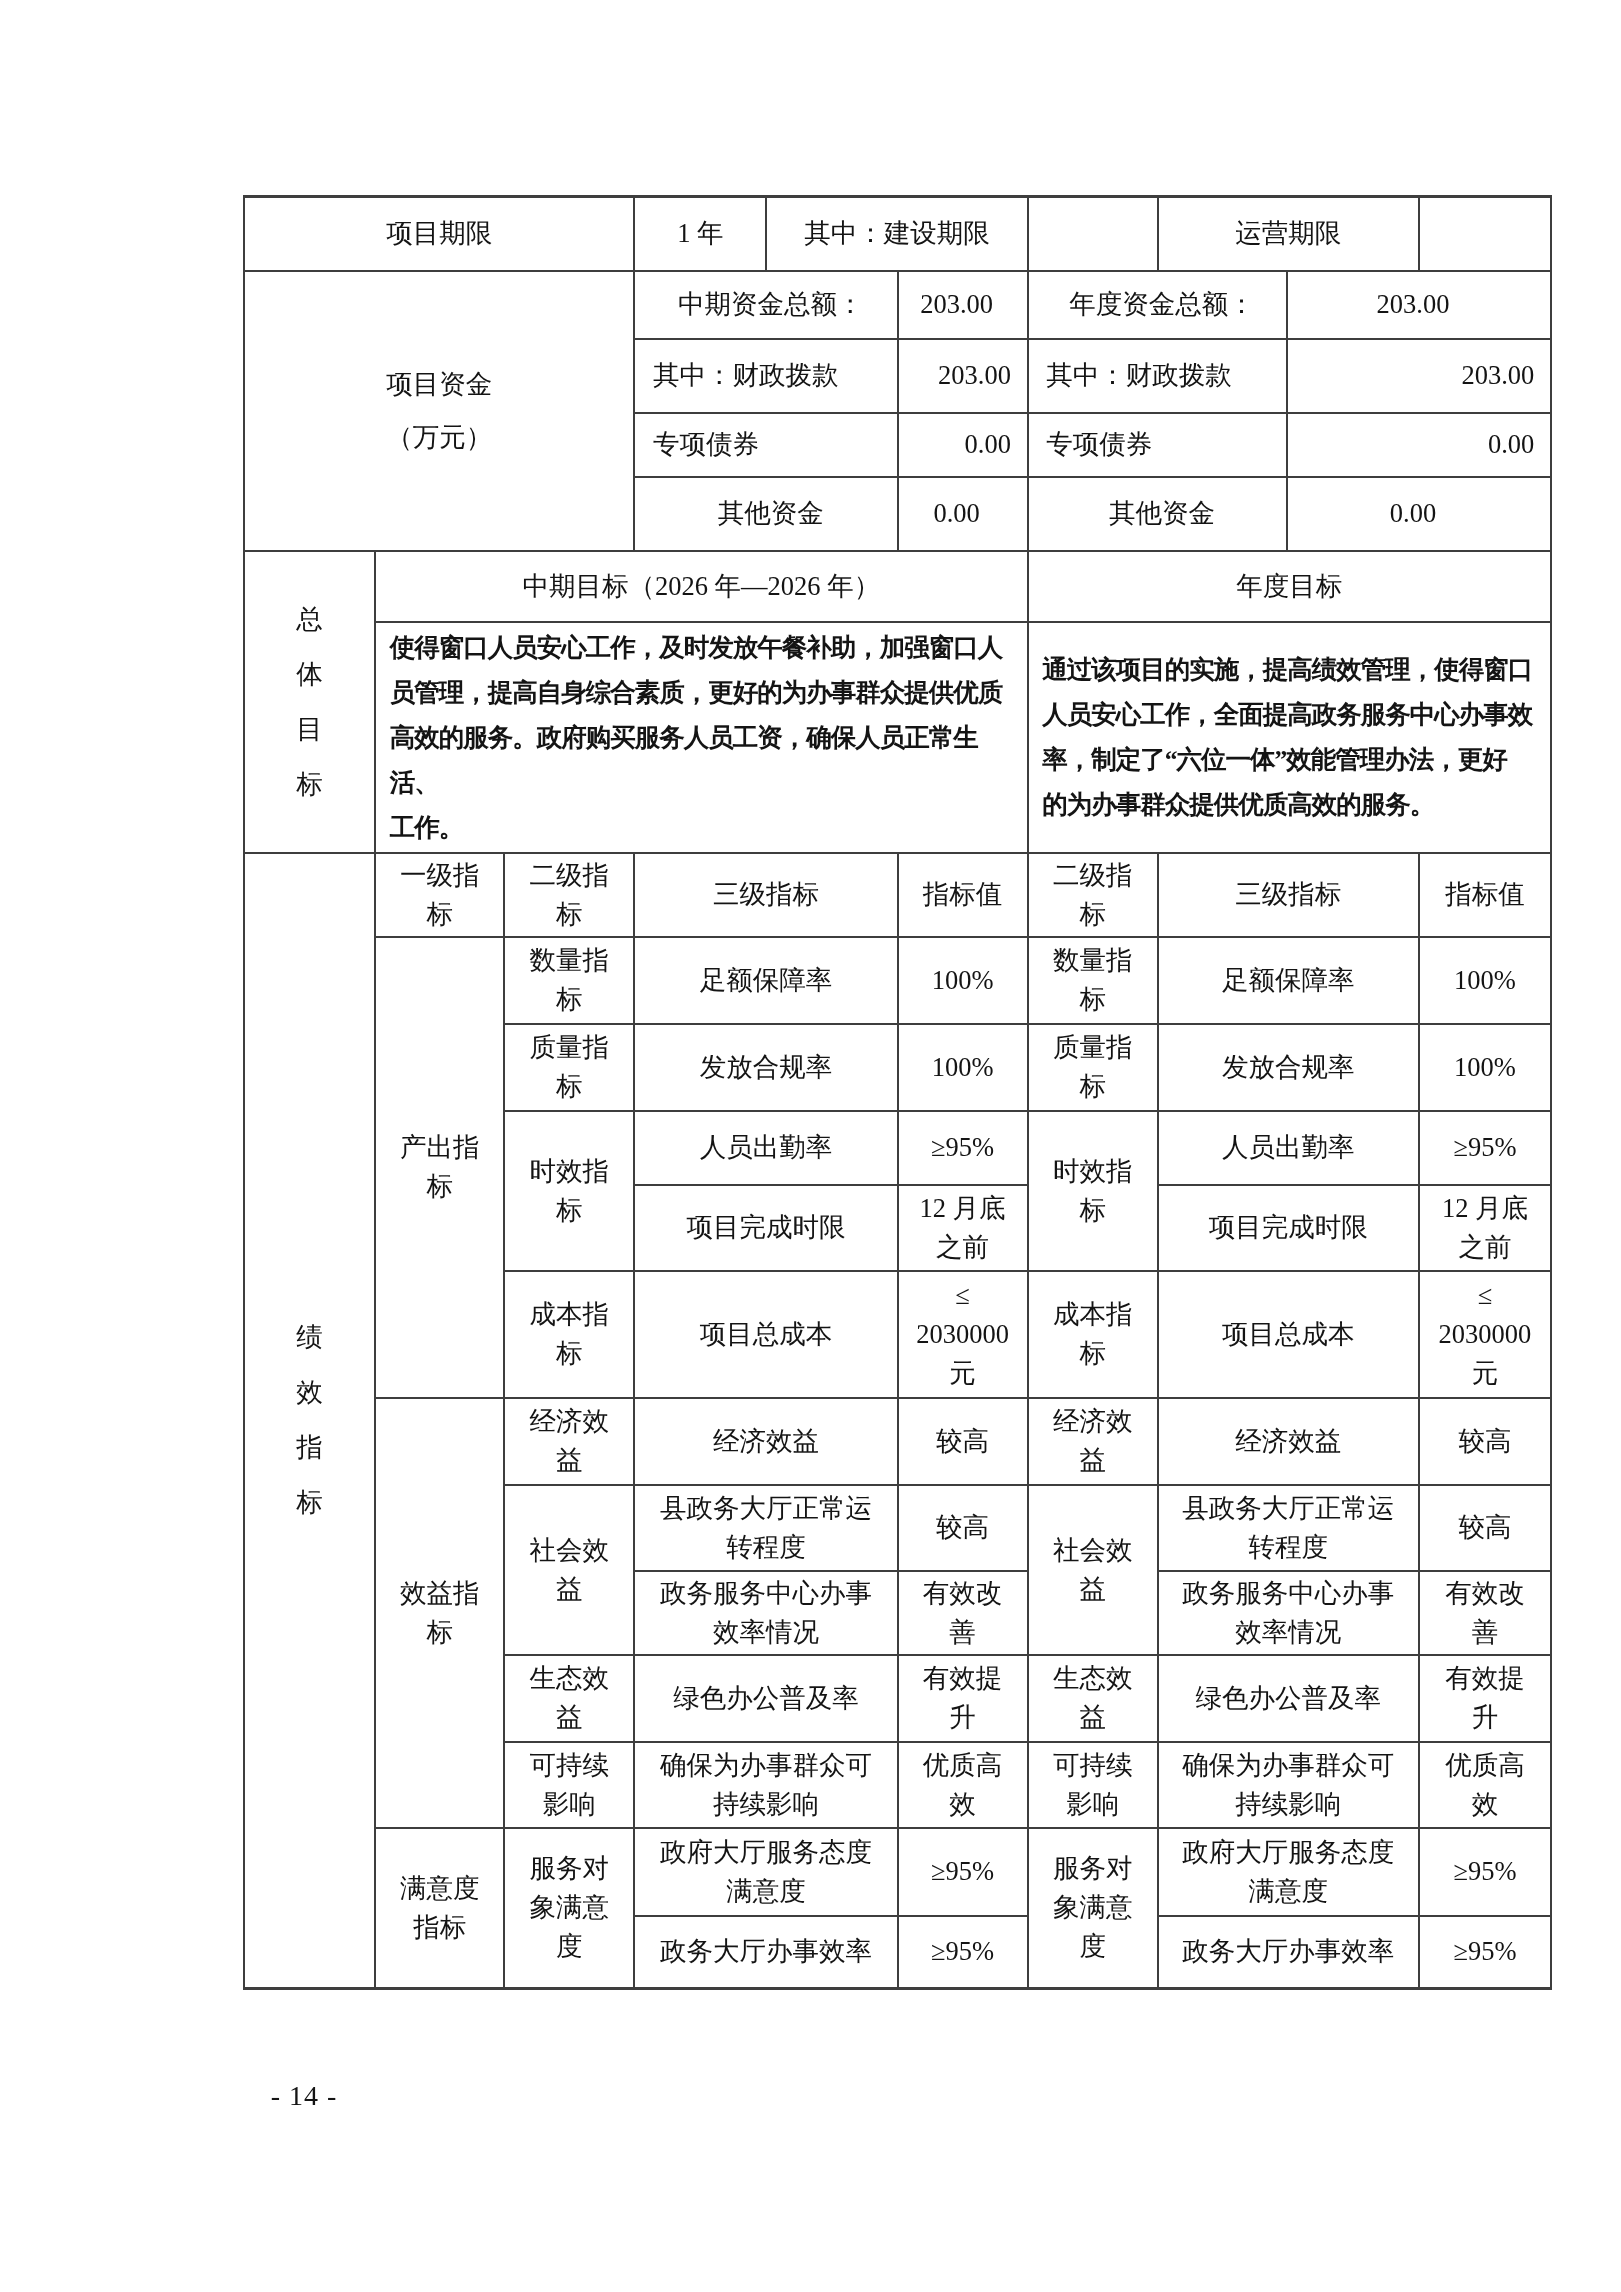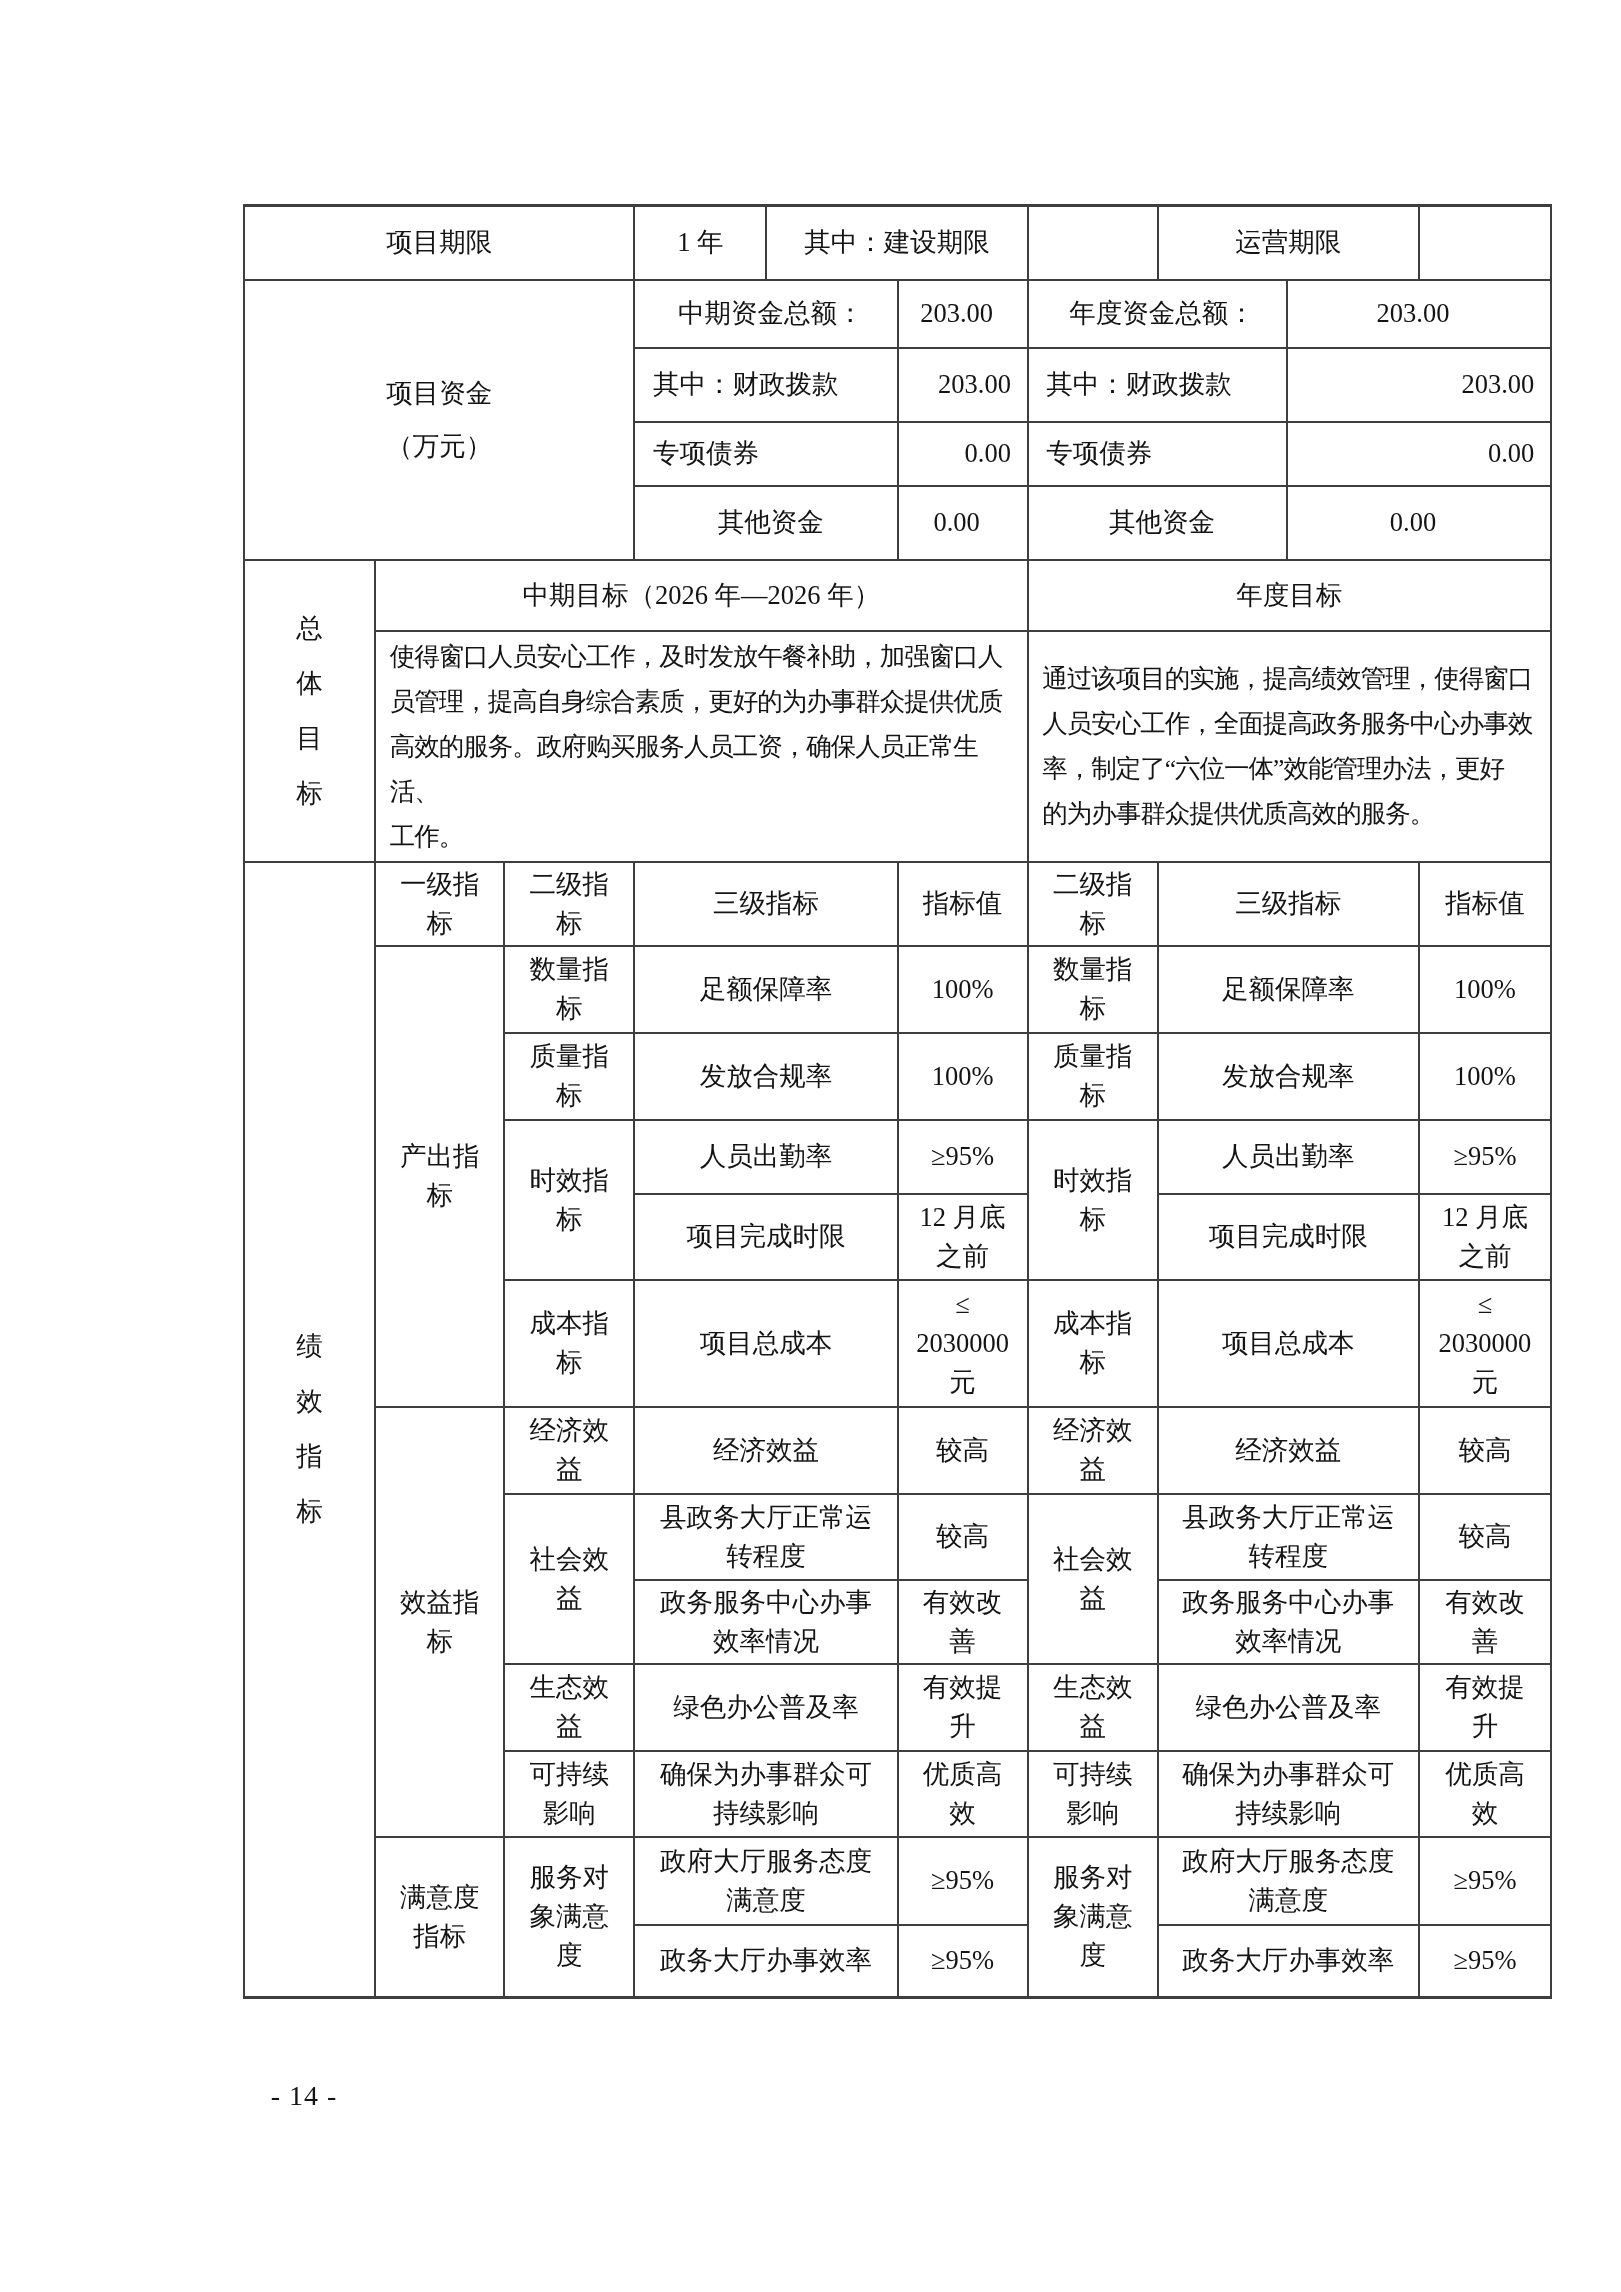--- a/index.html
+++ b/index.html
@@ -17,21 +17,20 @@
   }
   table.doc {
     position: absolute;
     left: 243px; top: 195px;
     width: 1309px;
     border-collapse: collapse;
     table-layout: fixed;
     border: 2.9px solid #3e3e3e;
     border-top-width: 3.9px;
     border-bottom-width: 3.9px;
-    margin-top: 9px;
   }
   td {
     border: 2px solid #3e3e3e;
     text-align: center;
     vertical-align: middle;
     font-size: 26.5px;
     line-height: 39px;
     white-space: pre-line;
     padding: 2px 7.8px;
     overflow: hidden;
@@ -47,21 +46,21 @@
     letter-spacing: -1px;
     padding: 2px 13.7px;
   }
   td.vlab { line-height: 55px; }
   td.funds { line-height: 53px; }
   td.valcell { padding: 2px 5.9px; }
   
   .h69 { height: 68px; } .h72 { height: 71px; } .h74 { height: 73px; }
   .h75 { height: 74px; } .h76 { height: 74px; } .h77 { height: 64px; }
   .h86 { height: 84px; } .h88 { height: 86px; } .h89 { height: 87px; }
-  .h90 { height: 88px; } .h130 { height: 127px; padding-left: 24px; } .h185 { height: 181px; }
+  .h90 { height: 88px; } .h130 { height: 127px; padding-left: 24px; } .h185 { height: 181px; font-weight: bold; }
   #page-num {
     position: absolute;
     left: 245px; top: 2080px;
     width: 118px;
     text-align: center;
     font-size: 28px;
     letter-spacing: 1px;
   }
 </style>
 </head>

